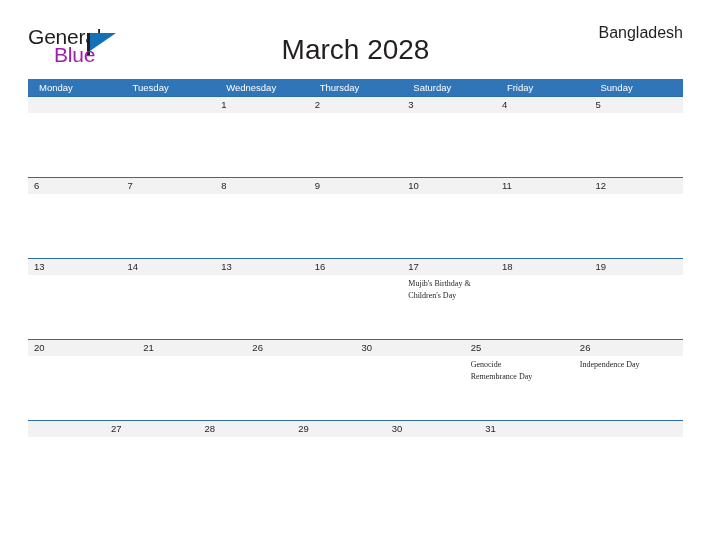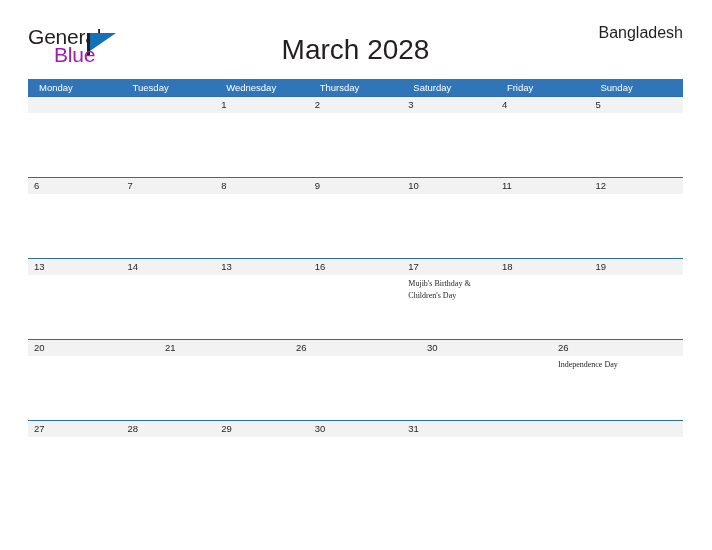--- a/index.html
+++ b/index.html
@@ -125,20 +125,21 @@
 
   .week-row {
     position: relative;
     width: 655px;
     height: 81px;
     border-top: 1px solid #2e6da4;
     box-sizing: border-box;
   }
   .week-row.last {
     height: 28px;
+    text-align: right;
   }
 
   .week-band {
     position: absolute;
     left: 0;
     top: 0;
     width: 655px;
     height: 16px;
     background: #f2f2f2;
   }
@@ -300,20 +301,27 @@
             <div class="day-cell">
               <span class="day-num">21</span>
             </div>
             <div class="day-cell">
               <span class="day-num">26</span>
             </div>
             <div class="day-cell">
               <span class="day-num">30</span>
             </div>
             <div class="day-cell">
+              <span class="day-num">25</span>
+              <div class="day-events">
+                <div class="event">Genocide</div>
+                <div class="event">Remembrance Day</div>
+              </div>
+            </div>
+            <div class="day-cell">
               <span class="day-num">26</span>
               <div class="day-events">
                 <div class="event">Independence Day</div>
               </div>
             </div>
           </div>
         </div>
         <div class="week-row last">
           <div class="week-band"></div>
           <div class="week-cells">

